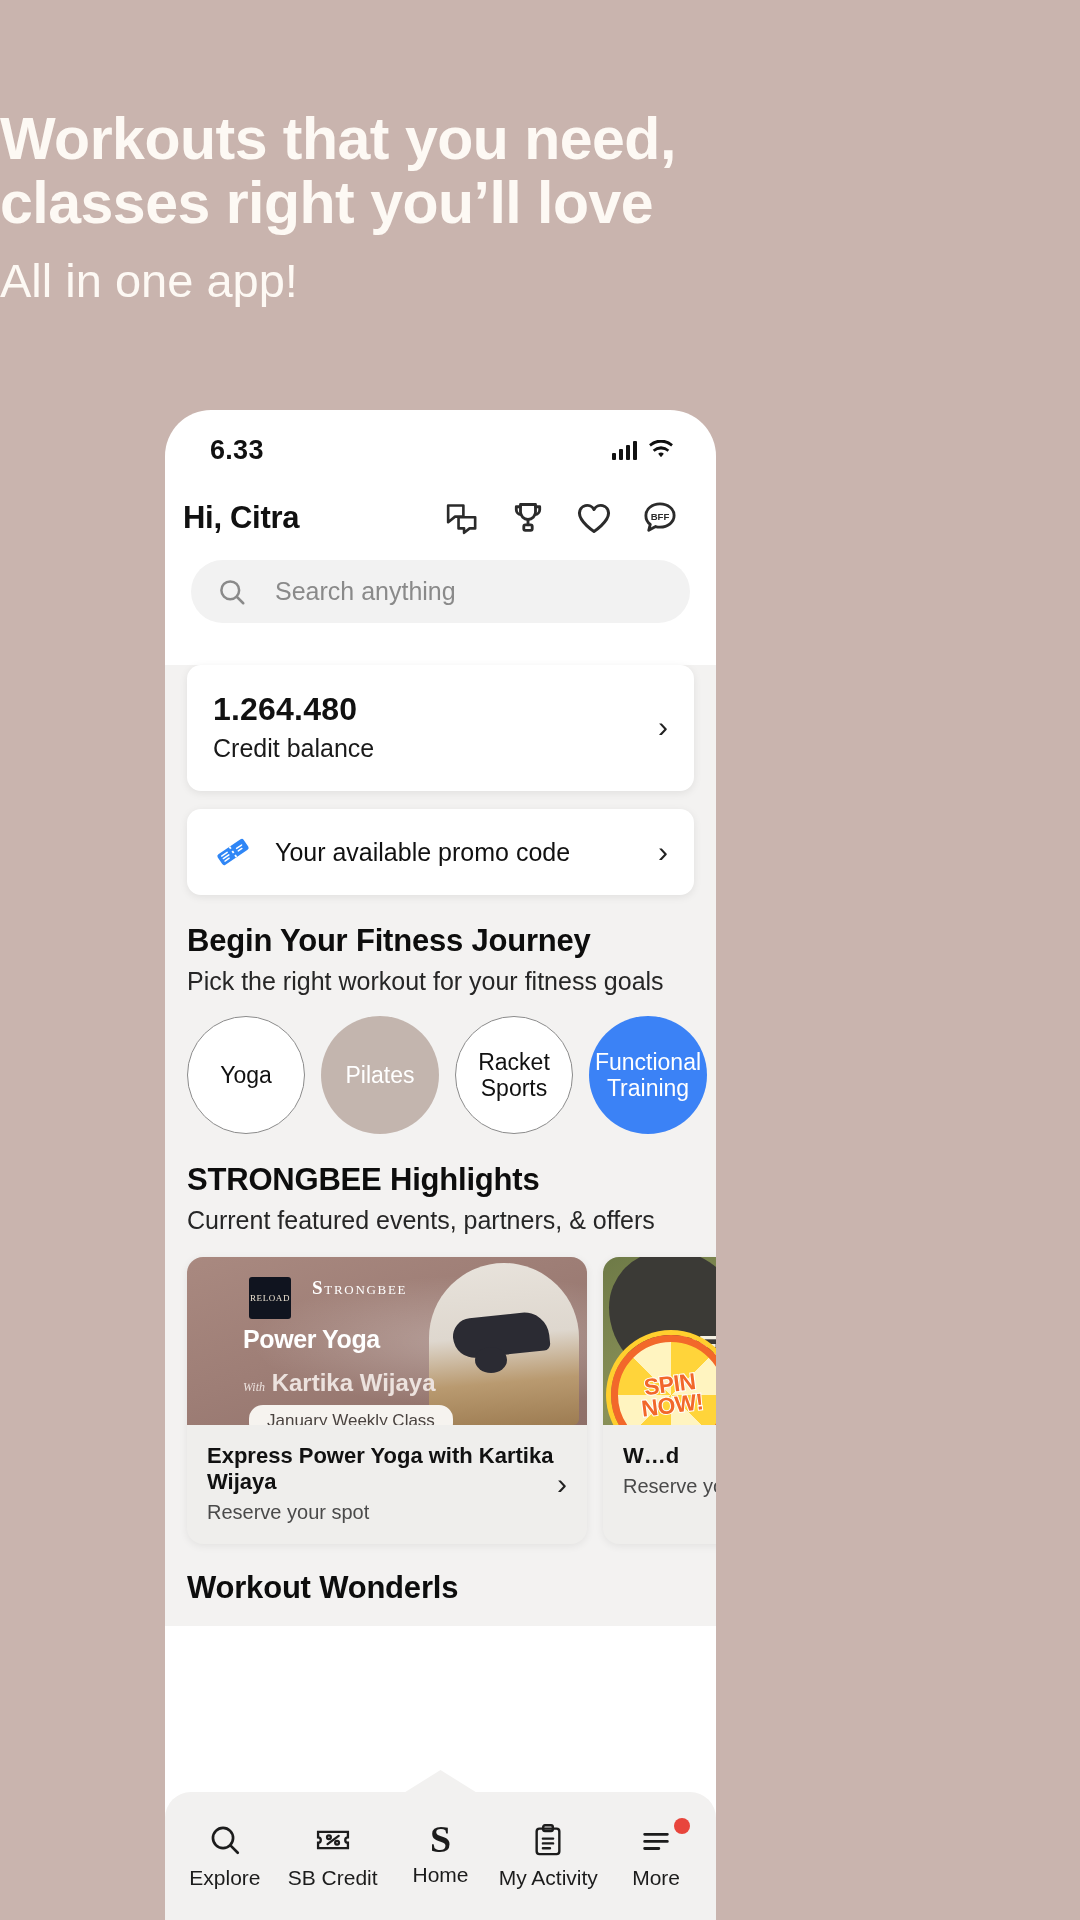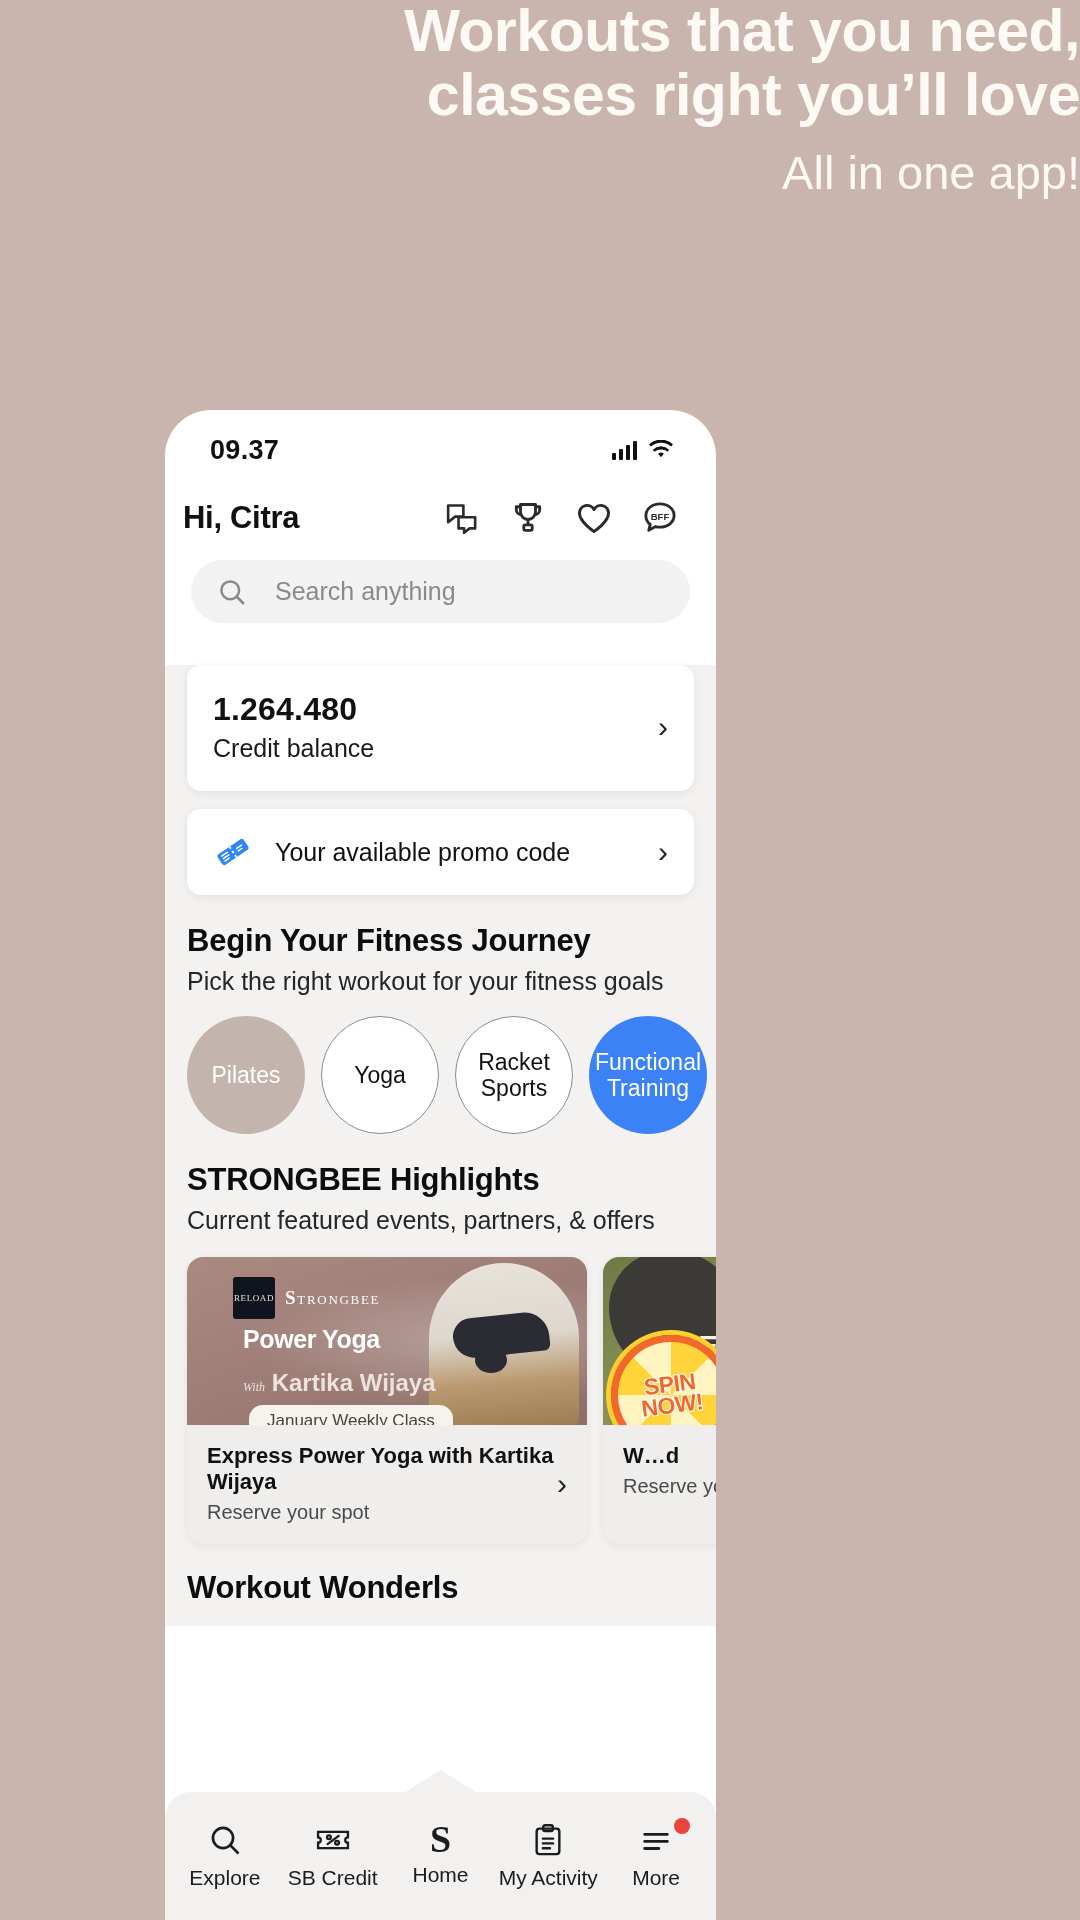--- a/index.html
+++ b/index.html
@@ -7,21 +7,22 @@
   body {
     background:#c9b4ae;
     font-family:"Liberation Sans", sans-serif;
     overflow:hidden;
     position:relative;
   }
 
   
   .hero {
     position:absolute; top:0; left:0; width:1080px; height:400px;
-    display:flex; flex-direction:column; align-items:flex-end;
+    display:flex; flex-direction:column; align-items:flex-start;
+    padding-top:108px;
   }
   .hero-l1, .hero-l2 {
     color:#fdf9f4; font-weight:700; font-size:59px; line-height:1.08;
     letter-spacing:-0.5px; text-align:center; white-space:nowrap;
   }
   .hero-l3 {
     color:#fdf9f4; font-weight:400; font-size:47px; line-height:1.35;
     text-align:center; margin-top:14px; letter-spacing:0px;
   }
 
@@ -119,21 +120,21 @@
     overflow:hidden;
   }
   .arch:before {
     content:""; position:absolute; left:24px; top:52px; width:96px; height:40px;
     background:#2b2b33; border-radius:22px 30px 8px 26px; transform:rotate(-6deg);
   }
   .arch:after {
     content:""; position:absolute; left:46px; top:84px; width:32px; height:26px;
     background:#2b2b33; border-radius:50%;
   }
-  .brandrow { position:absolute; left:46px; top:20px; display:flex; align-items:center; gap:10px; }
+  .brandrow { position:absolute; left:62px; top:20px; display:flex; align-items:flex-start; gap:21px; }
   .reload-box {
     width:42px; height:42px; background:#10141f; border-radius:3px;
     display:flex; align-items:center; justify-content:center;
   }
   .reload-tx { color:#ece3d2; font-size:9px; letter-spacing:0.6px; font-family:"Liberation Serif", serif; }
   .sb-brand { color:#fff; font-size:13px; letter-spacing:1.7px; font-family:"Liberation Serif", serif; }
   .sb-brand b { font-size:19px; }
   .pw-title {
     position:absolute; left:56px; top:68px; color:#fff;
     font-size:25px; font-weight:700; letter-spacing:-0.4px;
@@ -214,21 +215,21 @@
 
 <div class="hero">
   <div class="hero-l1">Workouts that you need,</div>
   <div class="hero-l2">classes right you’ll love</div>
   <div class="hero-l3">All in one app!</div>
 </div>
 
 <div class="phone">
 
   <div class="statusbar">
-    <div class="status-time">09.37</div>
+    <div class="status-time">6.33</div>
     <div class="status-right">
       <div class="bars">
           <i></i>
           <i></i>
           <i></i>
           <i></i>
         </div>
       <svg width="26" height="20" viewBox="0 0 24 18">
         <path d="M12 15.6l2.6-3.2a4.1 4.1 0 00-5.2 0L12 15.6z" fill="#111"></path>
         <path d="M12 8.5c2.3 0 4.4.8 6 2.2l1.6-2A12 12 0 0012 5.6 12 12 0 004.4 8.7l1.6 2a9.2 9.2 0 016-2.2z" fill="#111"></path>
@@ -305,22 +306,22 @@
       <span class="promo-text">Your available promo code</span>
       <div class="chev">›</div>
     </div>
 
     <div class="sec">
       <div class="sec-title">Begin Your Fitness Journey</div>
       <div class="sec-sub">Pick the right workout for your fitness goals</div>
     </div>
 
     <div class="cats">
+      <div class="cat outline">Yoga</div>
       <div class="cat taupe">Pilates</div>
-      <div class="cat outline">Yoga</div>
       <div class="cat outline">Racket Sports</div>
       <div class="cat dark">Functional Training</div>
 
     </div>
 
     <div class="sec">
       <div class="sec-title">STRONGBEE Highlights</div>
       <div class="sec-sub">Current featured events, partners, &amp; offers</div>
     </div>
 

